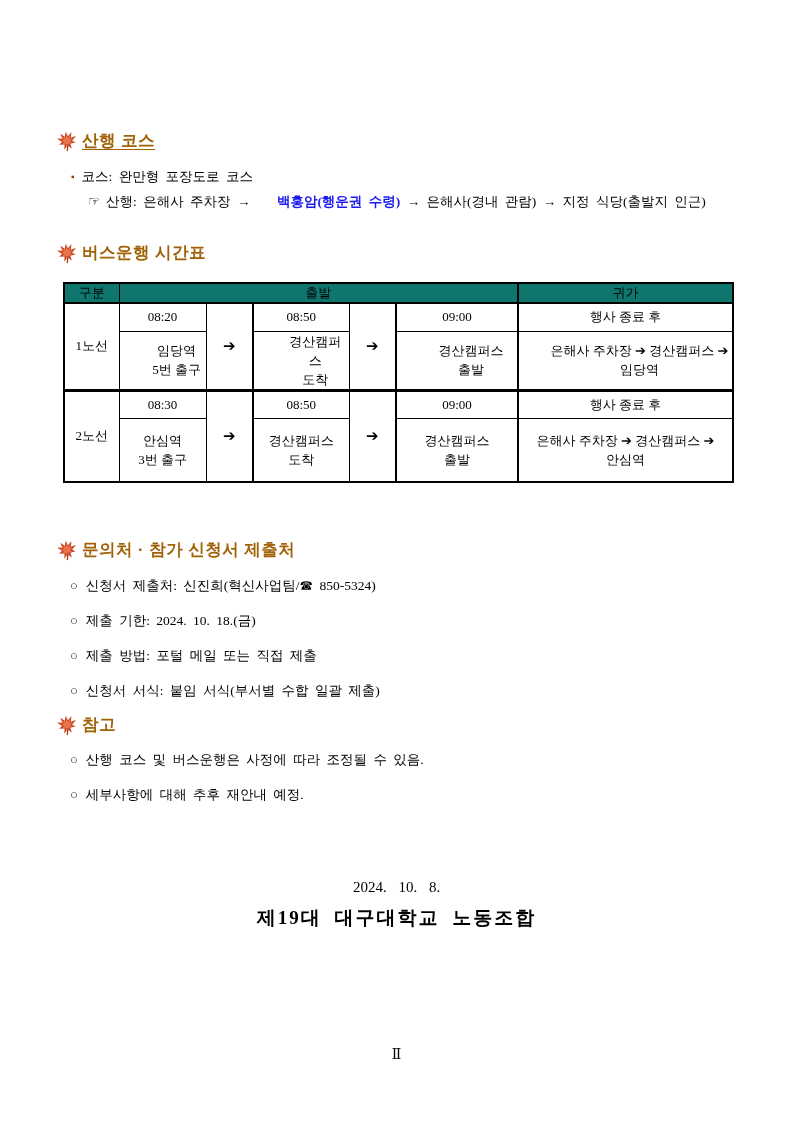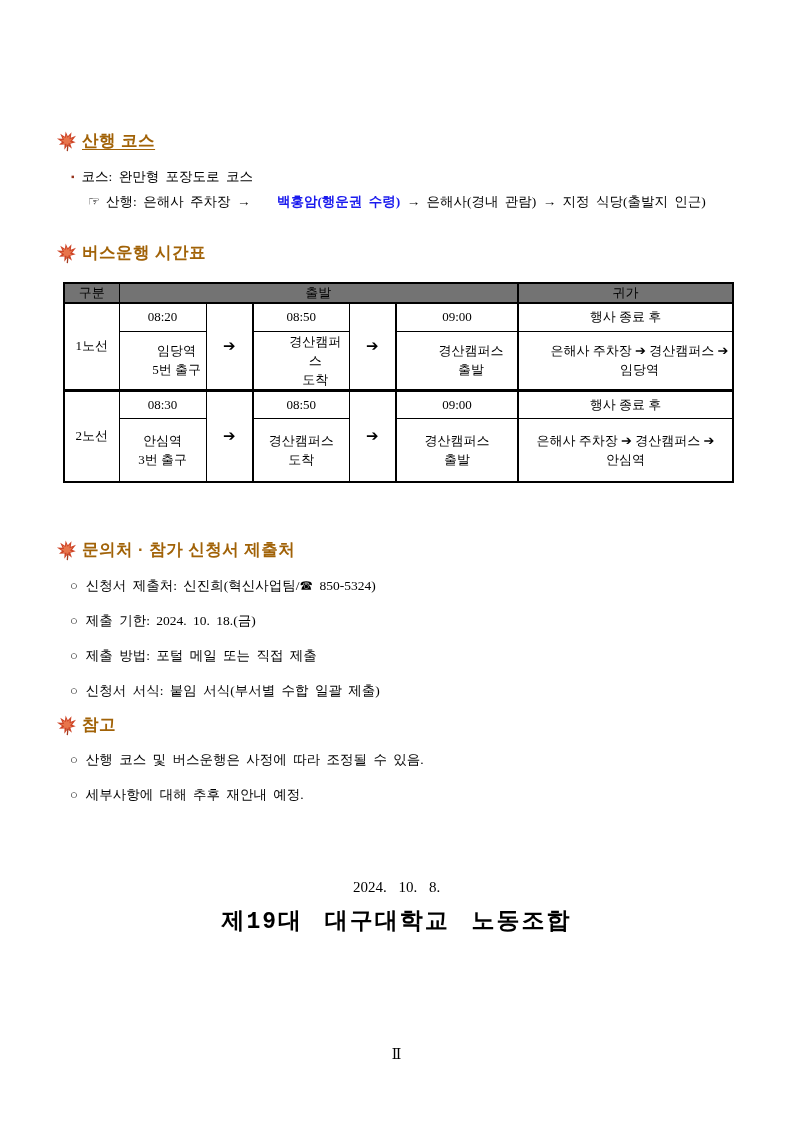--- a/index.html
+++ b/index.html
@@ -31,37 +31,37 @@
   .circ-bullet { font-size: 13px; margin-right: 8px; }
 
   
   .bus-table {
     position: absolute; left: 63px; top: 282px;
     border-collapse: collapse; table-layout: fixed;
     border: 2px solid #000;
     font-size: 13px; text-align: center;
   }
   .bus-table td { border: 1px solid #000; vertical-align: middle; padding: 0 2px; }
-  .bus-table .hdr td { background: #737373; border-bottom-width: 2px; height: 16px; }
+  .bus-table .hdr td { background: #0f766e; border-bottom-width: 2px; height: 16px; }
   .bus-table .t-row td { height: 28px; }
   .bus-table .p-row1 td { height: 57px; padding-left: 30px; }
   .bus-table .p-row2 td { height: 64px; }
   .bus-table .sep-top { border-top: 3px solid #000 !important; }
   .bus-table .thickL { border-left-width: 2px; }
   .bus-table .dashB { border-bottom: 1px dashed #000; }
   .bus-table .solidB { border-bottom: 1px solid #000; }
   .bus-table .place { white-space: pre-line; line-height: 19px; }
   .bus-table .arrow-cell { font-weight: bold; font-size: 15px; font-family: "DejaVu Sans", sans-serif; }
 
   
   .center-line { position: absolute; left: 0; width: 793px; text-align: center; }
   .date-line { font-size: 15px; word-spacing: 8px; }
   .sig-line {
-    font-family: Liberation Mono, monospace;
-    font-weight: bold; font-size: 23px; letter-spacing: 2px; word-spacing: 6px;
+    font-family: Liberation Serif, serif;
+    font-weight: bold; font-size: 19px; letter-spacing: 2px; word-spacing: 6px;
   }
   .pagenum { font-size: 14px; }
 </style>
 </head>
 <body>
 
 <div class="page">
 
   <div class="sec-header" style="top:130px;">
     <svg class="leaf" viewBox="0 0 24 24">

